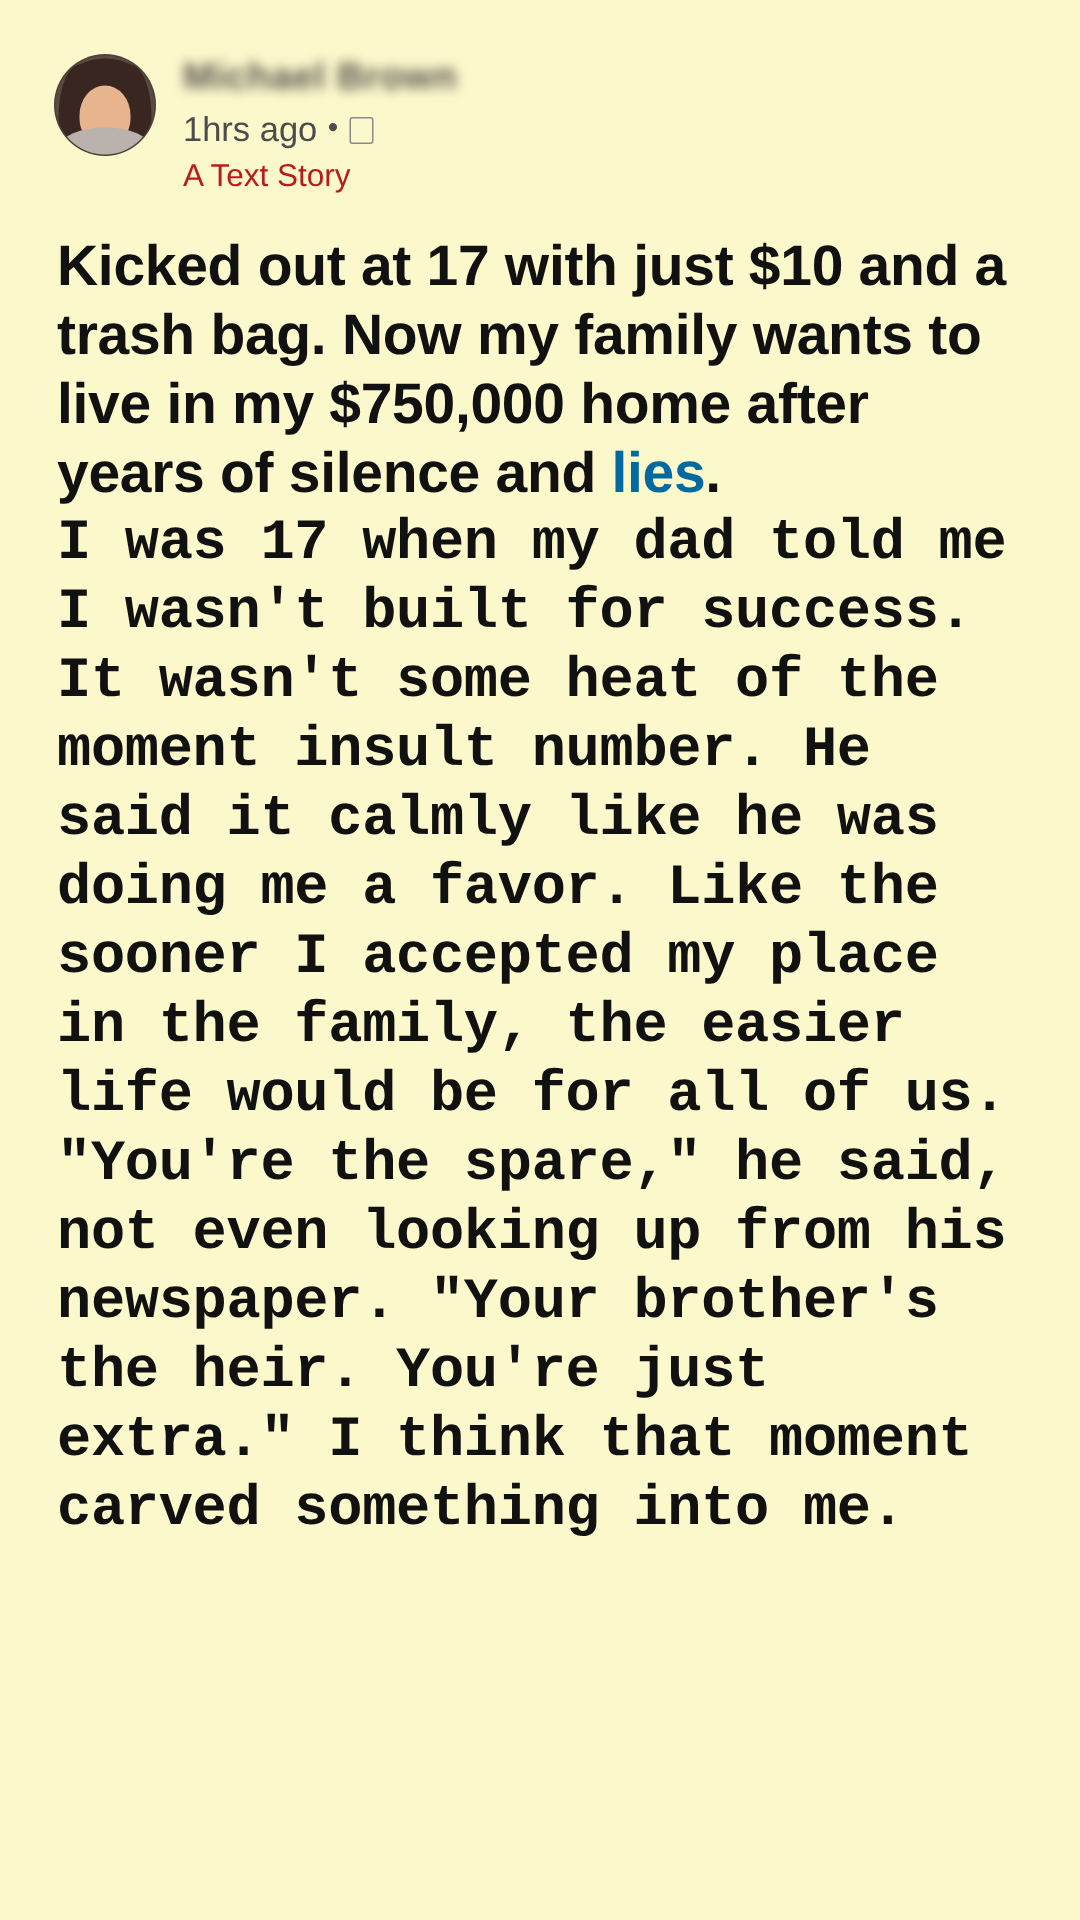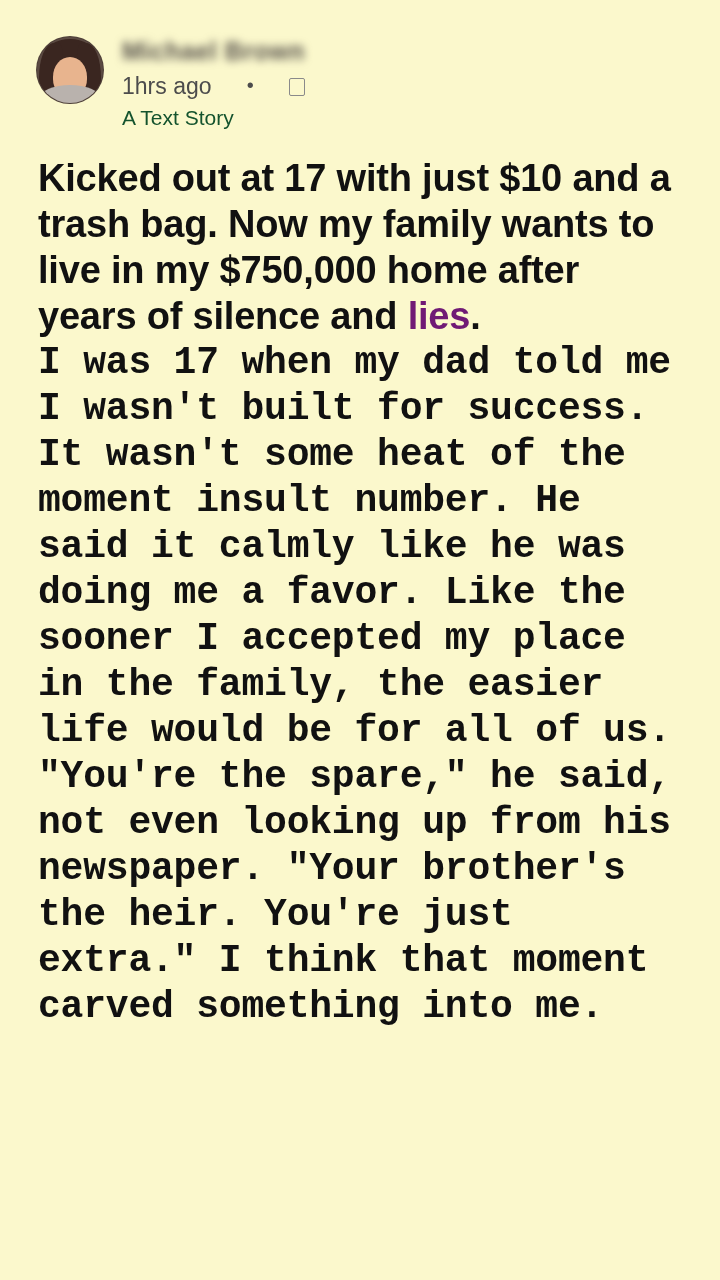--- a/index.html
+++ b/index.html
@@ -104,39 +104,38 @@
     margin-bottom: 6px;
   }
 
   .meta-line {
     font-size: 23px;
     color: #4c4c4c;
     line-height: 1.25;
     display: flex;
     align-items: center;
     gap: 7px;
-    justify-content: space-between;
   }
   .meta-dot {
     color: #4c4c4c;
     font-size: 20px;
   }
   .globe-icon {
     display: inline-block;
     width: 14px;
     height: 16px;
     border: 1.5px solid #8a8a8a;
     border-radius: 2px;
     position: relative;
     top: 1px;
   }
 
   .story-kind {
     font-size: 21px;
-    color: #14532d;
+    color: #b91c1c;
     margin-top: 5px;
     line-height: 1.2;
   }
 
   
   .post-body {
     padding: 26px 36px 0 38px;
     font-size: 38px;
     line-height: 1.21;
     font-weight: bold;
@@ -146,21 +145,21 @@
 
   .para {
     margin: 0 0 0 0;
   }
   .para + .para {
     margin-top: 0px;
     font-family: Liberation Mono, monospace;
   }
 
   .highlight-red {
-    color: #701a75;
+    color: #0369a1;
   }
 </style>
 </head>
 <body>
 
 <div class="post">
 
   <div class="post-header">
 
     <div class="avatar">

